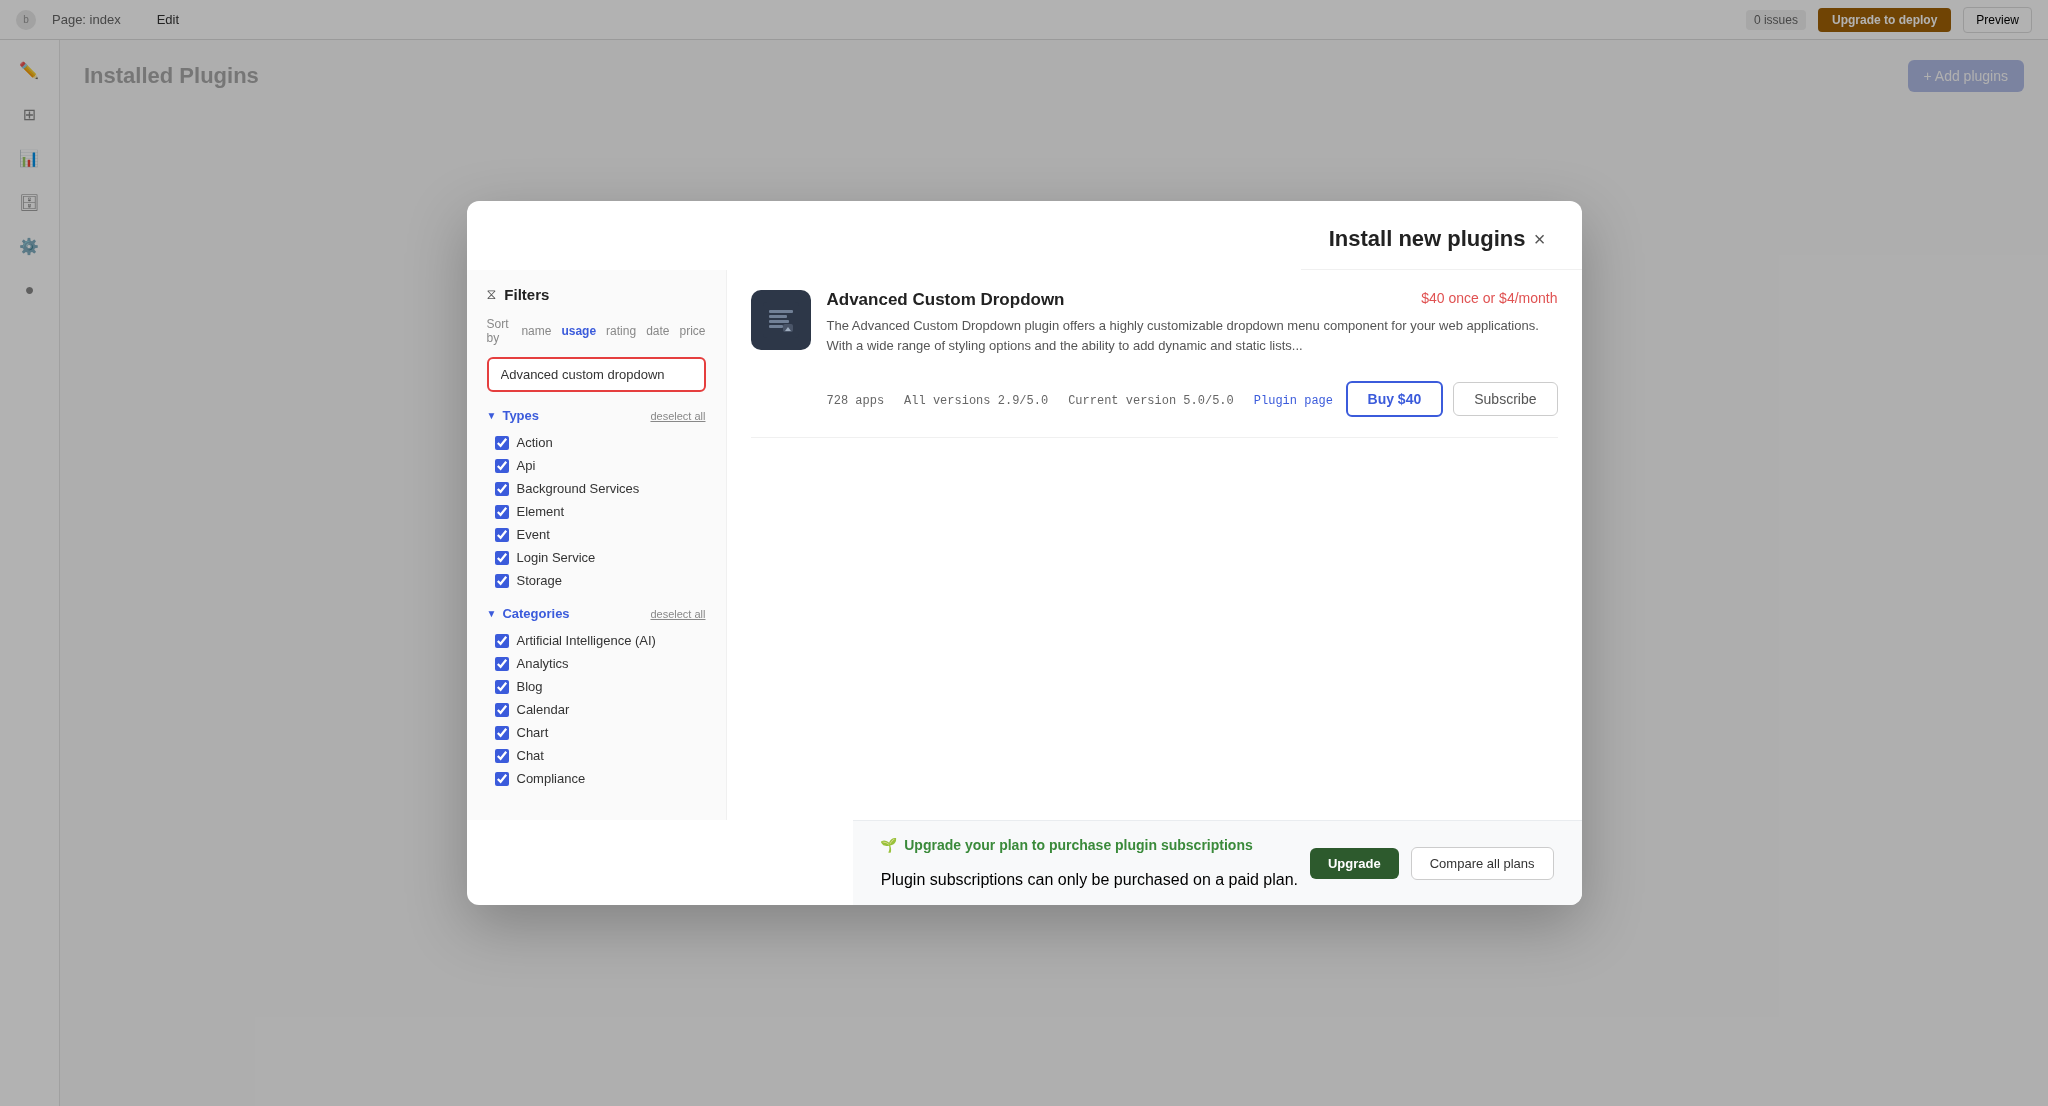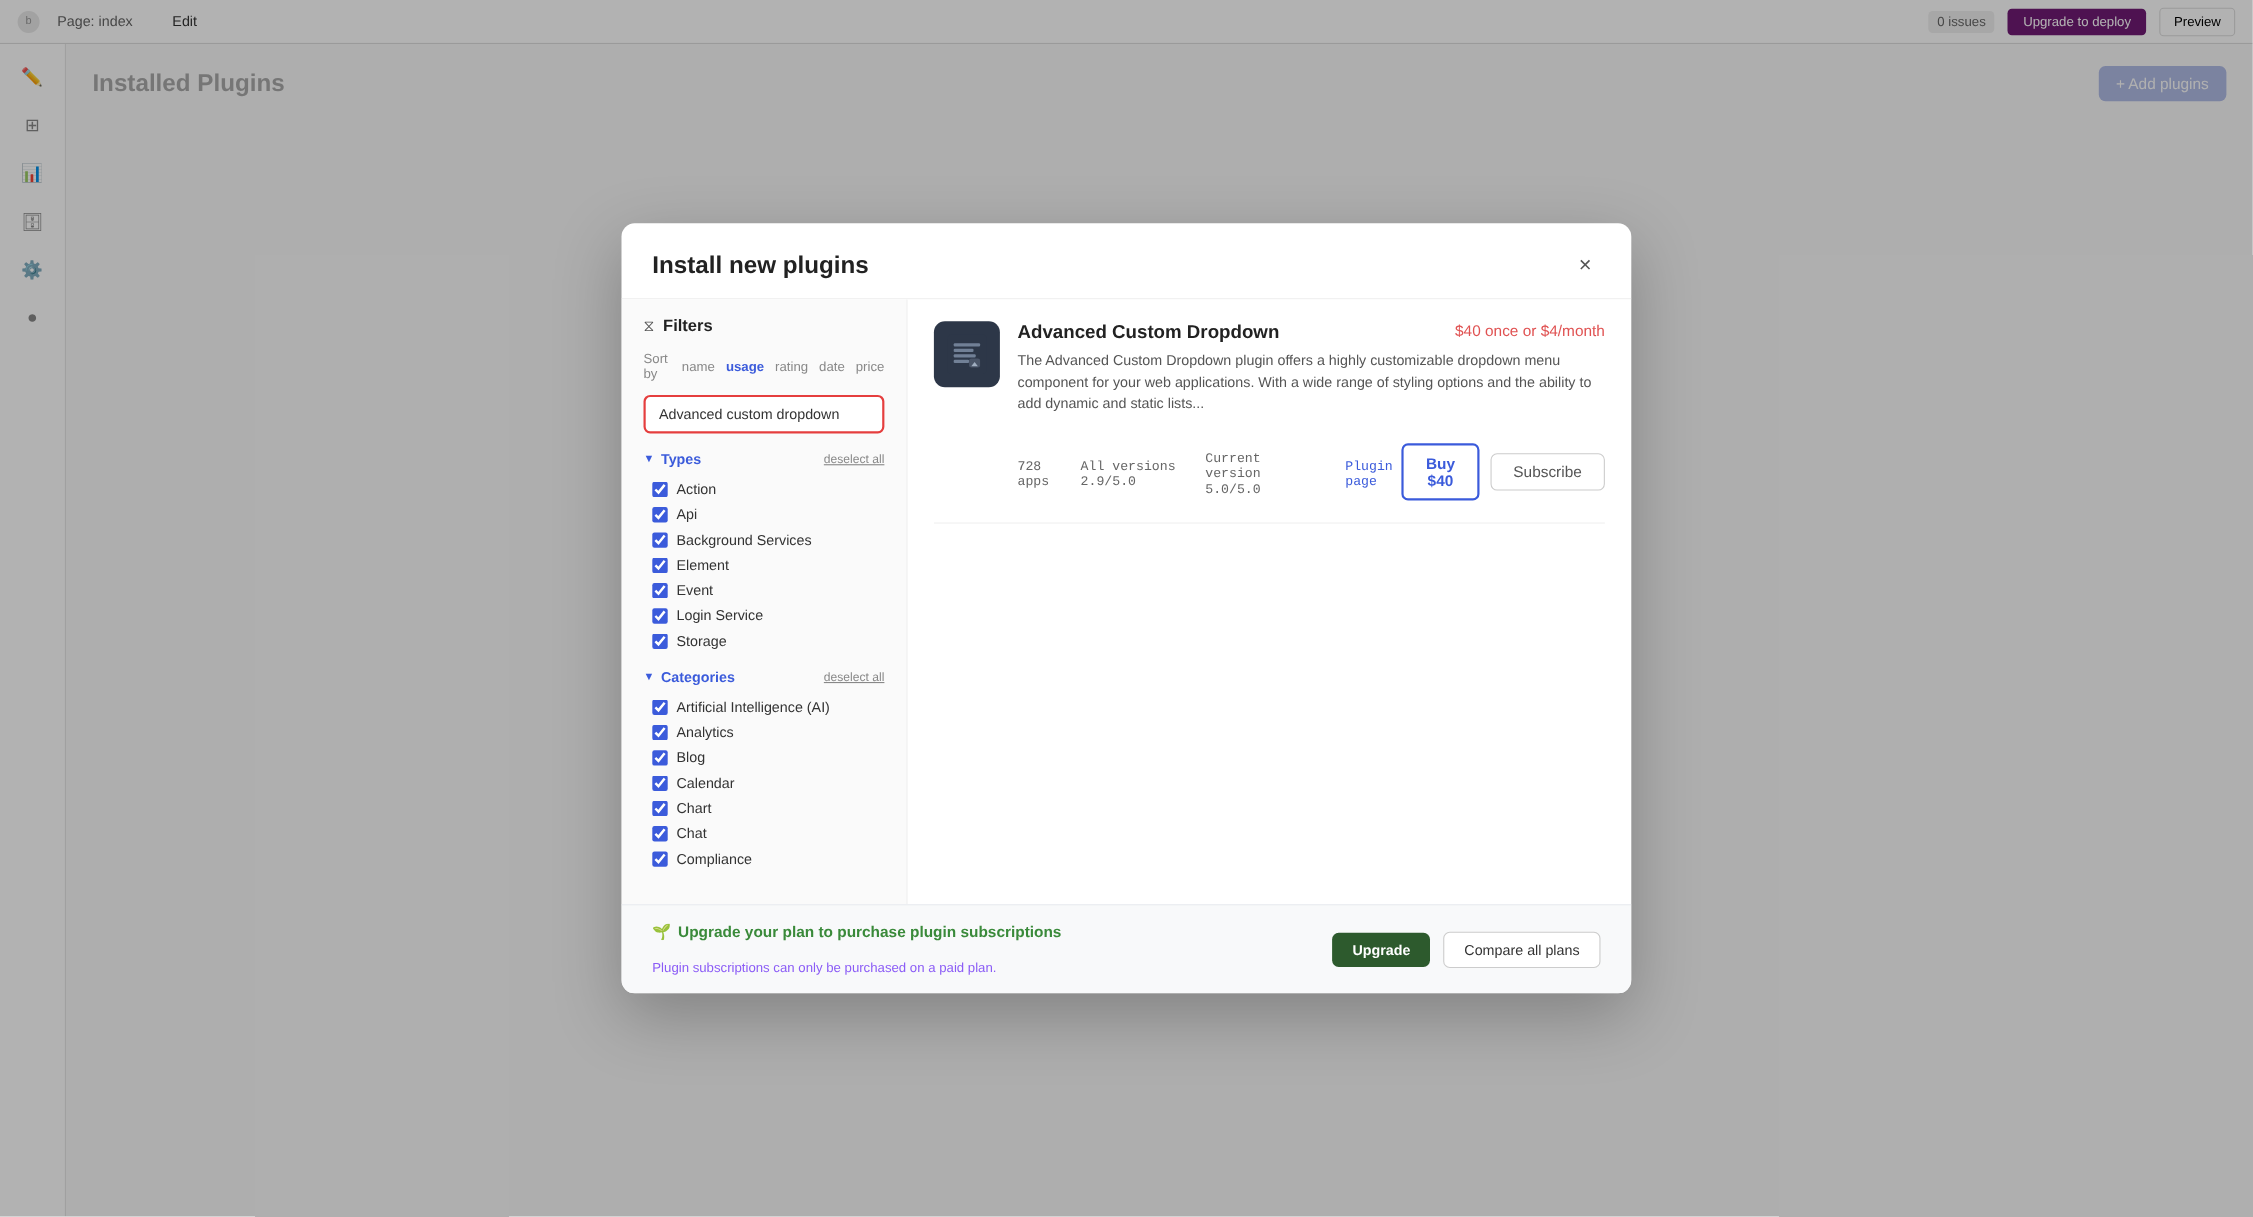--- a/index.html
+++ b/index.html
@@ -60,27 +60,28 @@
 
     .issues-badge {
       font-size: 12px;
       color: #666;
       background: #f0f0f0;
       padding: 3px 8px;
       border-radius: 4px;
     }
 
     .upgrade-btn {
-      background: #701a75;
+      background: #a16207;
       color: white;
       border: none;
       padding: 5px 14px;
       border-radius: 4px;
       font-size: 12px;
       cursor: pointer;
+      font-weight: bold;
     }
 
     .preview-btn {
       background: none;
       border: 1px solid #ddd;
       padding: 5px 12px;
       border-radius: 4px;
       font-size: 12px;
       cursor: pointer;
     }
@@ -159,26 +160,27 @@
       background: rgba(0,0,0,0.3);
       z-index: 100;
       display: flex;
       align-items: center;
       justify-content: center;
     }
 
     .modal {
       background: #fff;
       border-radius: 12px;
-      width: 918px;
+      width: 1115px;
       max-height: 780px;
       box-shadow: 0 20px 60px rgba(0,0,0,0.25);
       display: flex;
       flex-direction: column;
       overflow: hidden;
+      align-items: flex-end;
     }
 
     .modal-header {
       display: flex;
       align-items: center;
       justify-content: space-between;
       padding: 24px 28px 16px;
       border-bottom: 1px solid #f0f0f0;
     }
 
@@ -451,22 +453,22 @@
     }
 
     .upgrade-bar-title {
       font-size: 14px;
       font-weight: 600;
       color: #3a8a3a;
       display: flex; align-items: center; gap: 6px;
     }
 
     .upgrade-bar-subtitle {
-      font-size: 12px;
-      color: #8b5cf6;
+      font-size: 16px;
+      color: #000000;
       margin-top: 18px;
     }
 
     .upgrade-bar-btn {
       background: #2d5a2d;
       color: white;
       border: none;
       padding: 8px 18px;
       border-radius: 6px;
       font-size: 13px;

